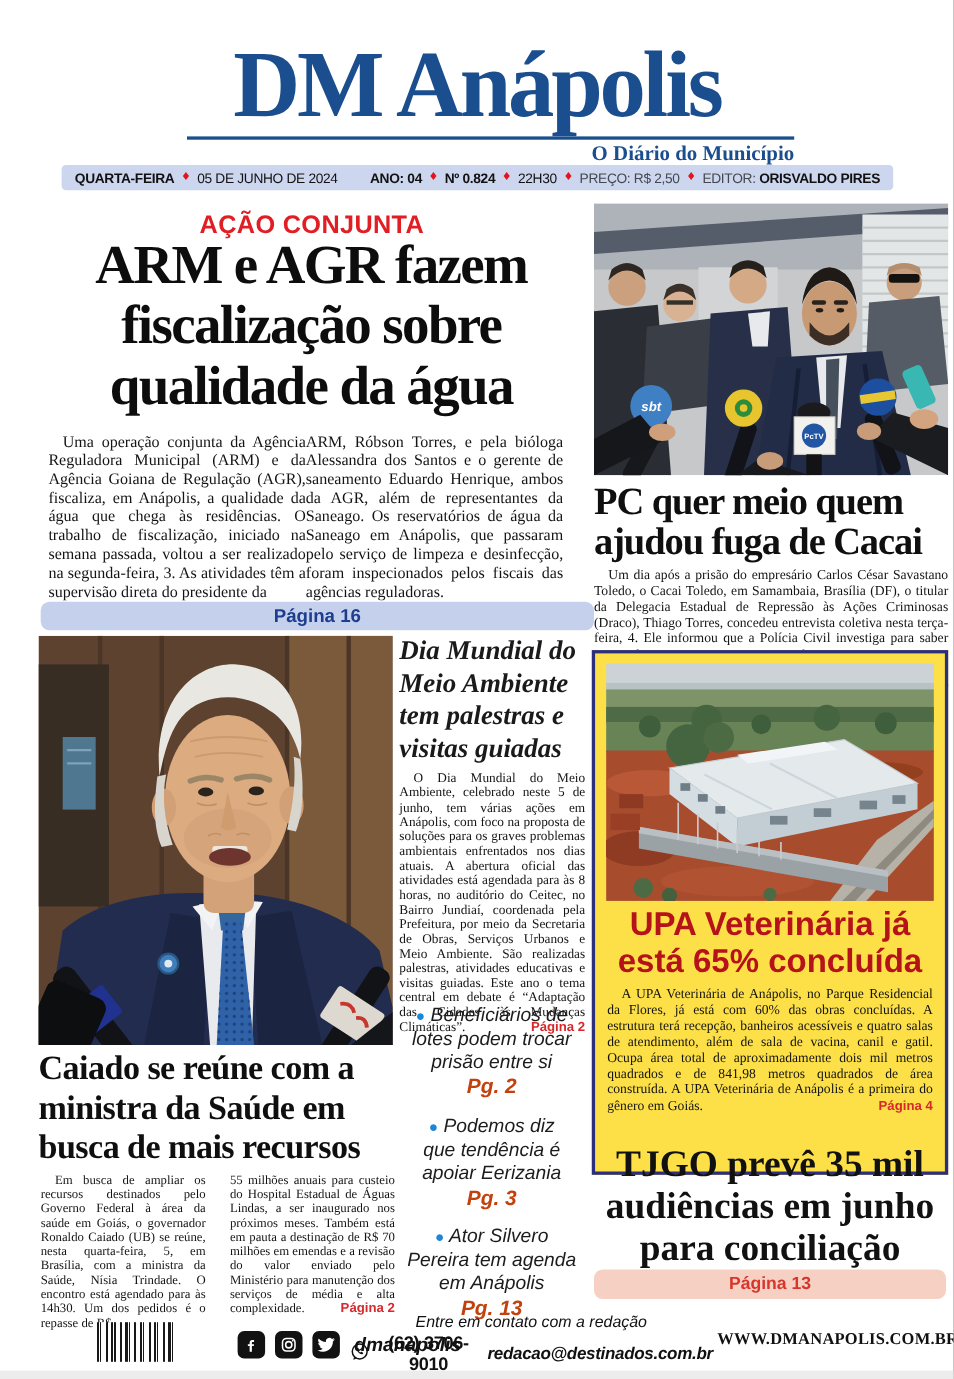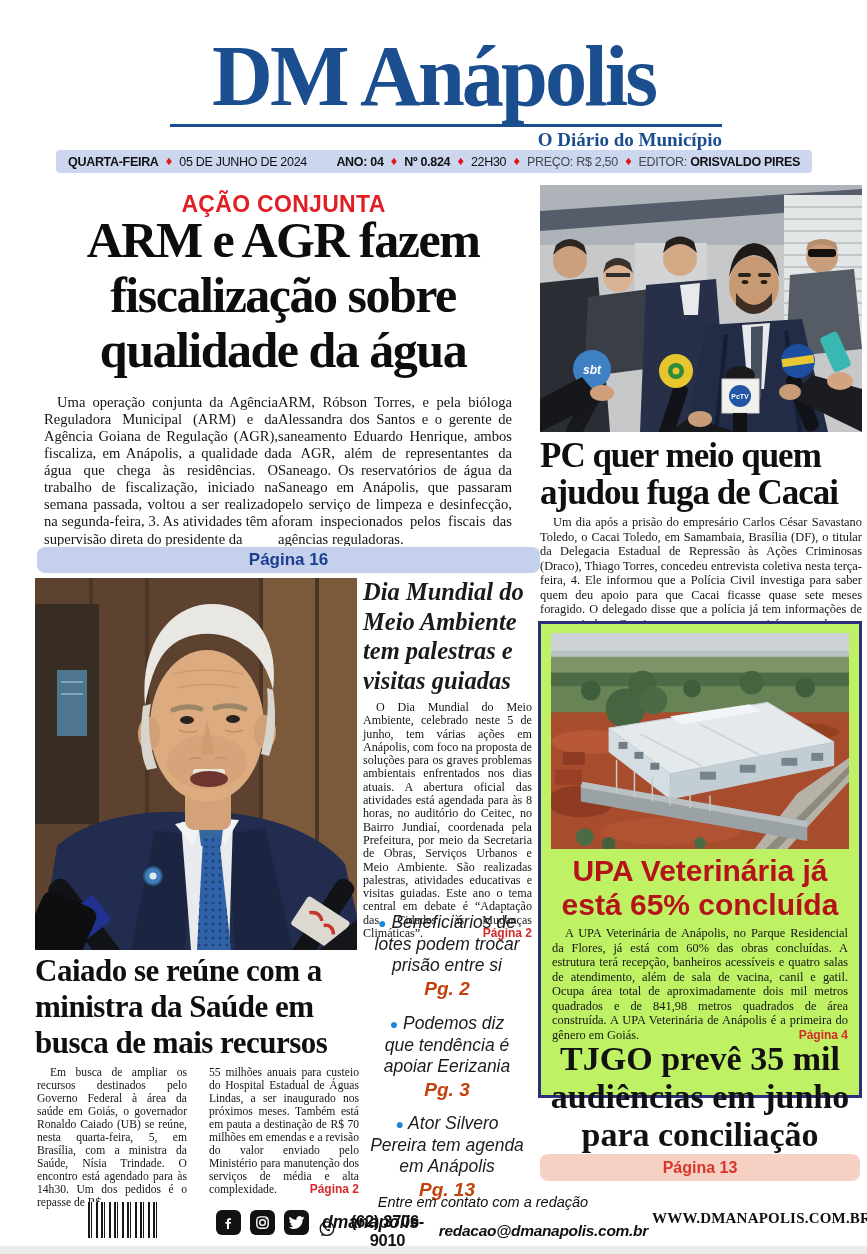--- a/index.html
+++ b/index.html
@@ -74,22 +74,22 @@
   
   .pc-headline{
     left:540px;top:437px;width:322px;
     font-weight:bold;font-size:35px;line-height:37px;letter-spacing:-1px;
     color:#0f0f0f;white-space:pre-line;
   }
   .pc-body{left:540px;top:515px;width:322px;}
 
   
   .upa-box{
-    left:538px;top:621px;width:324px;height:477px;
-    border:3px solid #2c2f7c;background:#bef264;box-sizing:border-box;
+    left:538px;top:591px;width:324px;height:477px;
+    border:3px solid #2c2f7c;background:#fde047;box-sizing:border-box;
   }
   .photo-upa{position:absolute;left:10px;top:9px;width:298px;height:216px;}
   .upa-headline{
     position:absolute;left:0;top:230px;width:100%;text-align:center;
     font-family:"Liberation Sans","DejaVu Sans",sans-serif;
     font-weight:bold;font-size:30px;line-height:34px;color:#b5121a;white-space:pre-line;
   }
   .upa-body{position:absolute;left:11px;top:302px;width:296px;}
 
   
@@ -484,21 +484,21 @@
       <div class="contact-head">Entre em contato com a redação</div>
       <div class="contact-line">
         <span>
           <svg width="18" height="18" viewBox="0 0 24 24" fill="none">
               <circle cx="12" cy="11.5" r="9" stroke="#111" stroke-width="1.8"></circle>
               <path fill="#111" d="M8.6 7.5c.3-.8 1.4-.9 1.8-.1l.7 1.3c.2.4.1.8-.2 1.1l-.5.5c.5 1 1.4 1.9 2.4 2.4l.5-.5c.3-.3.7-.4 1.1-.2l1.3.7c.8.4.7 1.5-.1 1.8-1 .4-2.2.3-3.2-.3a10 10 0 0 1-3.5-3.5c-.6-1-.7-2.2-.3-3.2z"></path>
               <path fill="#111" d="M4.2 21.6l1.2-3.6 2.5 2.2z"></path>
             </svg>
         </span>
         <span class="phone">(62) 3706-9010</span>
-        <span class="email">redacao@dmanapolis.com.br</span>
+        <span class="email">redacao@destinados.com.br</span>
       </div>
       <div class="artigo-line">
         <span>Envie seu artigo:</span>
         
       </div>
     </div>
 
     <div class="abs website">WWW.DMANAPOLIS.COM.BR</div>
     <div class="abs bottom-strip"></div>
   </footer>

